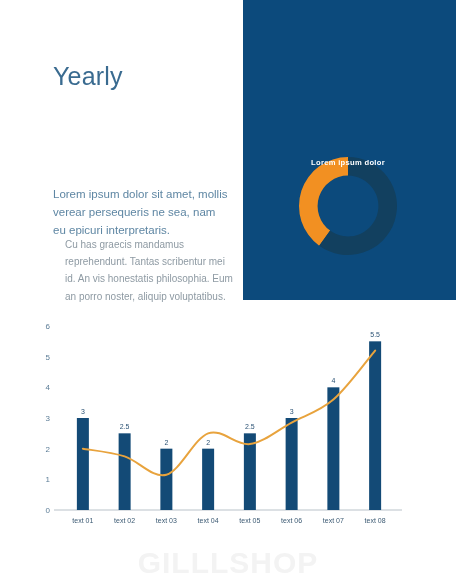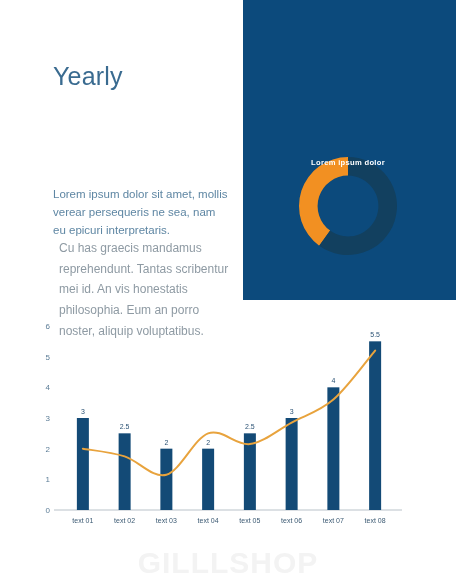--- a/index.html
+++ b/index.html
@@ -26,22 +26,22 @@
     font-weight:400;color:#3a6b90;
     letter-spacing:.2px;
     margin-top:8px;
   }
   .lead{
     position:absolute;left:53px;top:155px;width:175px;
     font-size:11.5px;line-height:1.55;
     color:#5e86a3;font-weight:400;margin-top:31px;
   }
   .body-copy{
-    position:absolute;left:59px;top:226px;width:172px;
-    font-size:12px;line-height:1.72;
+    position:absolute;left:65px;top:226px;width:172px;
+    font-size:10px;line-height:1.72;
     color:#8e9aa3;font-weight:400;
   }
 
   
   .donut-wrap{
     position:absolute;left:299px;top:157px;
     width:98px;height:98px;
   }
   .donut-wrap svg{display:block;width:98px;height:98px;overflow:visible;}
   .donut-label{

